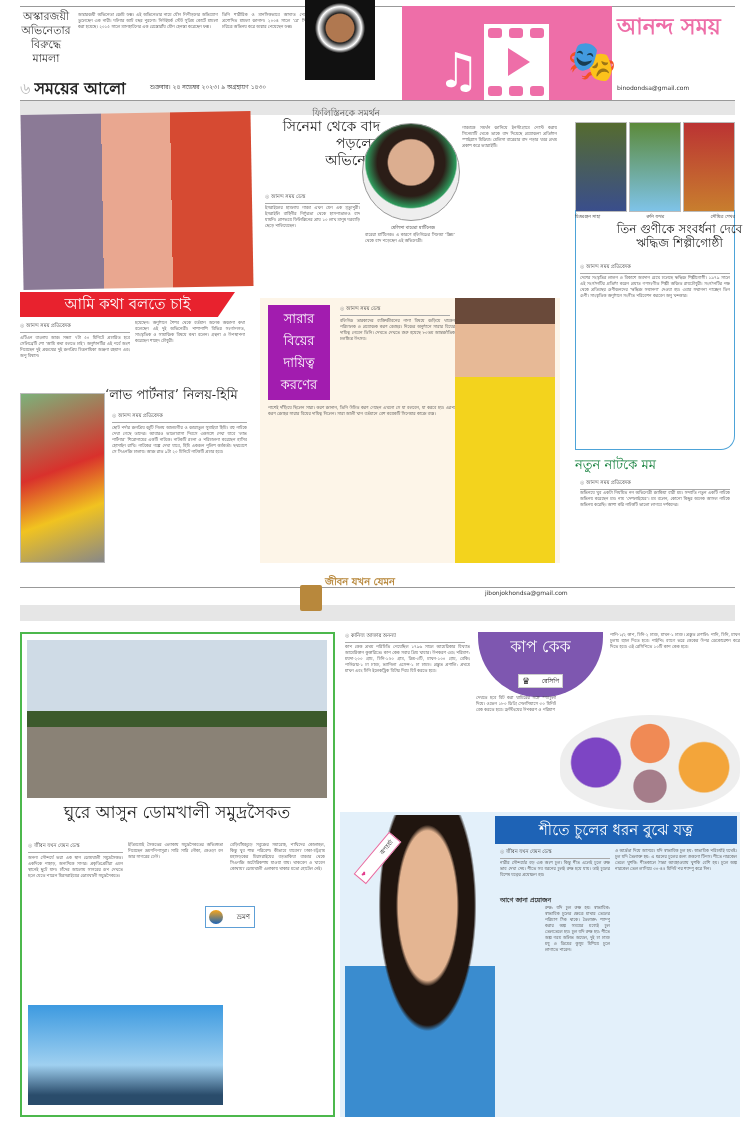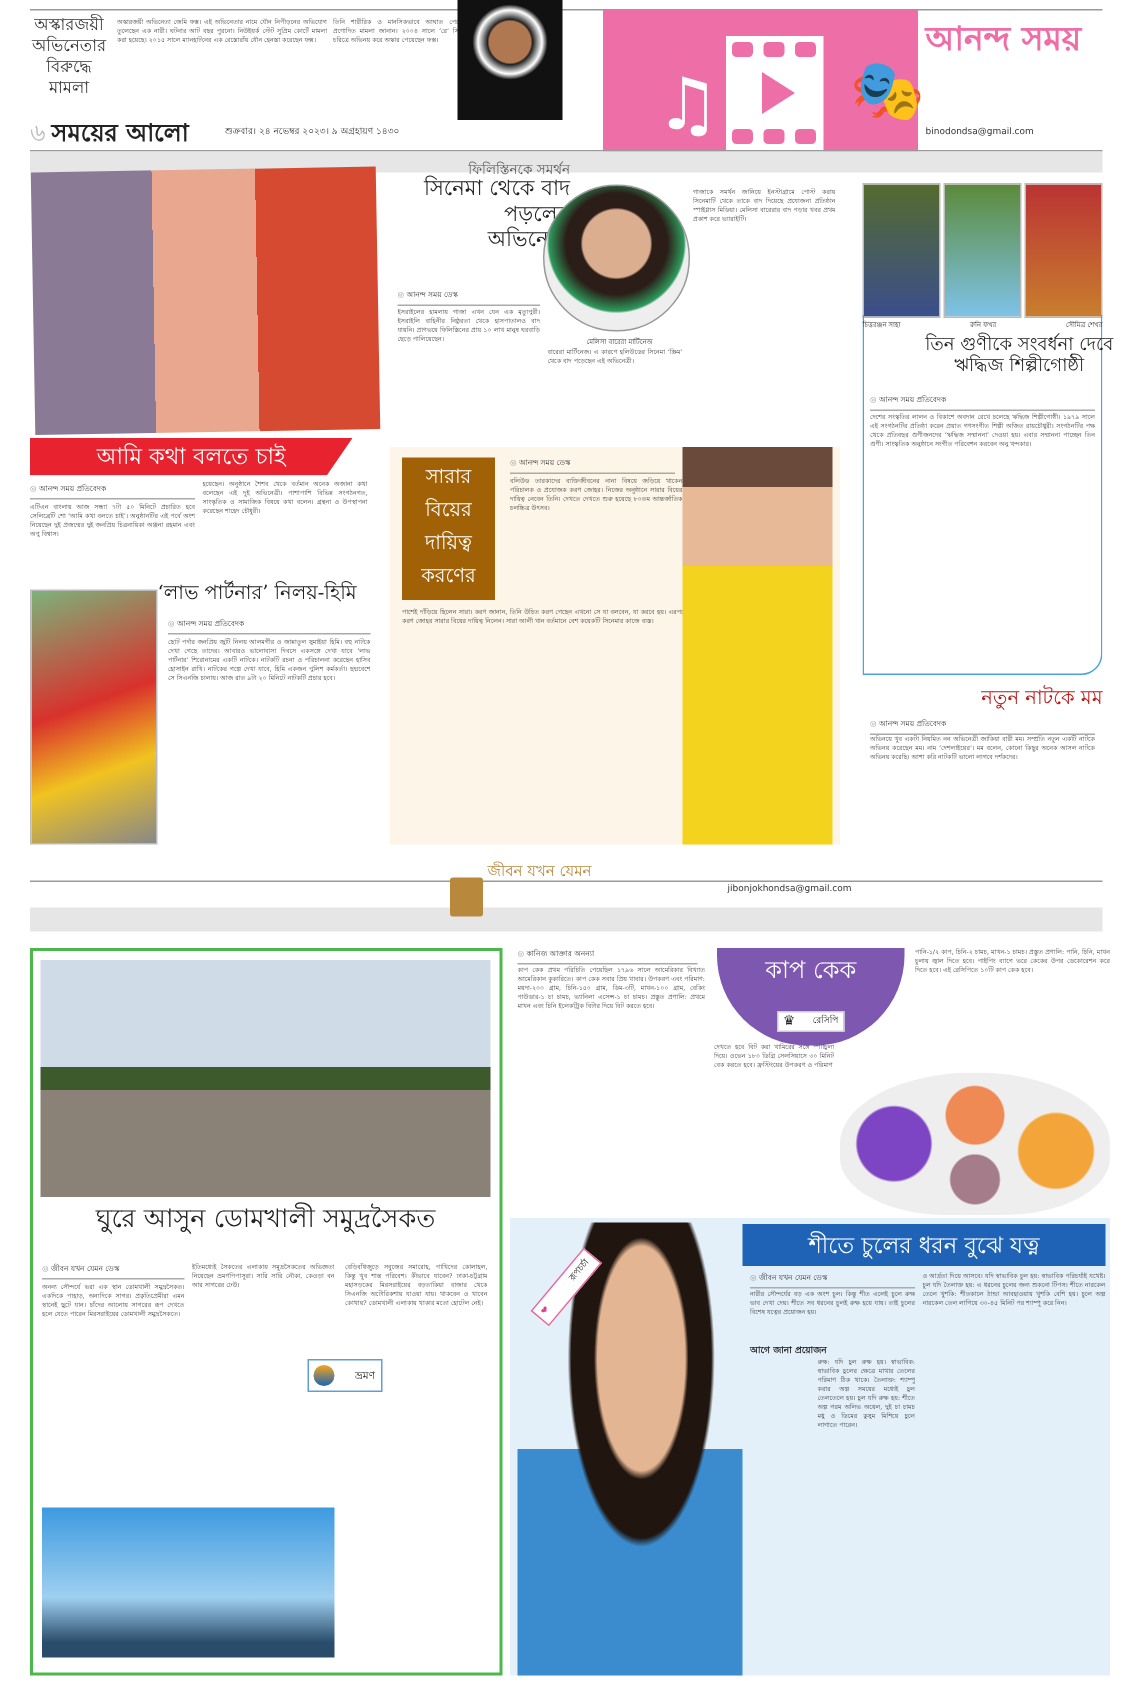--- a/index.html
+++ b/index.html
@@ -43,42 +43,42 @@
 #sinema-kicker{left:290px;top:106px;width:90px;font-size:9px;color:#555;text-align:right}
 #sinema-title{left:280px;top:118px;width:100px;font-size:14px;line-height:17px;text-align:right;color:#222}
 #sinema-photo{left:362px;top:123px;width:98px;height:98px;border-radius:50%;background:radial-gradient(circle at 50% 40%,#dcae90 0 30%,#2b1d17 32% 45%,#2e9a5c 60%,#eee 62%);border:1px solid #999}
 #sinema-caption{left:368px;top:225px;width:90px;font-size:4.5px;text-align:center;color:#333}
 #sinema-byline{left:265px;top:193px;width:95px}
 #sinema-body1{left:265px;top:205px;width:95px;height:55px}
 #sinema-body2{left:365px;top:232px;width:90px;height:28px}
 #sinema-body3{left:462px;top:125px;width:95px;height:140px}
 
 #sara-box{left:260px;top:298px;width:300px;height:265px;background:#fdf5e8}
-#sara-title{left:268px;top:305px;width:62px;height:95px;background:#a16207;color:#fff;font-size:13px;line-height:22px;text-align:center;padding-top:3px}
+#sara-title{left:268px;top:305px;width:62px;height:95px;background:#a21caf;color:#fff;font-size:13px;line-height:22px;text-align:center;padding-top:3px}
 #sara-byline{left:340px;top:305px;width:110px}
 #sara-body{left:340px;top:318px;width:115px;height:70px}
 #sara-body2{left:268px;top:405px;width:190px;height:155px}
 #sara-photo{left:455px;top:298px;width:100px;height:265px;background:linear-gradient(180deg,#6a4a3a 0 10%,#e7b996 10% 30%,#f3d31d 30%)}
 
 #tin-photos{left:575px;top:122px;width:160px;height:90px;display:flex;gap:2px}
 #tin-photos .p{flex:1;border:1px solid #bbb}
 #tin-captions{left:575px;top:214px;width:160px;display:flex;justify-content:space-between;font-size:4.5px;color:#333}
 #tin-box{left:575px;top:210px;width:160px;height:240px;border:1px solid #4da3d8;border-top:none;border-radius:0 0 14px 0}
 #tin-title{left:602px;top:222px;width:155px;font-size:12px;line-height:14px;text-align:center;color:#222}
 #tin-byline{left:580px;top:263px;width:150px}
 #tin-body{left:580px;top:275px;width:150px;height:168px}
-#momo-title{left:575px;top:455px;width:160px;text-align:right;font-size:13px;color:#b91c1c}
+#momo-title{left:575px;top:455px;width:160px;text-align:left;font-size:13px;color:#15803d}
 #momo-byline{left:580px;top:479px;width:150px}
 #momo-body{left:580px;top:490px;width:150px;height:60px}
 
 #jibon-rule-top{left:20px;top:587px;width:715px}
 #jibon-band{left:20px;top:605px;width:715px;height:16px;background:#e6e6e6}
 #jibon-logo{left:300px;top:575px;width:120px;height:55px}
 #jibon-logo .bag{position:absolute;left:0;top:10px;width:22px;height:26px;background:#b8883c;border-radius:2px}
-#jibon-logo .t{position:absolute;left:25px;top:0;font-size:10px;line-height:13px;color:#b8883c;font-weight:normal}
+#jibon-logo .t{position:absolute;left:25px;top:0;font-size:10px;line-height:13px;color:#b8883c;font-weight:bold}
 #jibon-email{left:485px;top:589px;font-size:6px;color:#333;font-family:"DejaVu Sans",sans-serif}
 
 #travel-box{left:20px;top:632px;width:315px;height:485px;border:2px solid #4cb84c}
 #travel-photo1{left:27px;top:640px;width:300px;height:158px;background:linear-gradient(180deg,#cfdbe6 0 45%,#3c5a2c 45% 55%,#8a8276 55%)}
 #travel-title{left:27px;top:799px;width:300px;font-size:17px;text-align:center;color:#222}
 #travel-byline{left:28px;top:842px;width:95px}
 #travel-body1{left:28px;top:855px;width:95px;height:135px}
 #travel-body2{left:128px;top:842px;width:95px;height:150px}
 #travel-body3{left:230px;top:842px;width:95px;height:270px}
 #travel-badge{left:205px;top:906px;width:50px;height:22px;border:1px solid #5e9fd6;font-size:7px;line-height:20px;text-align:right;padding-right:4px;color:#222;background:#fff}

